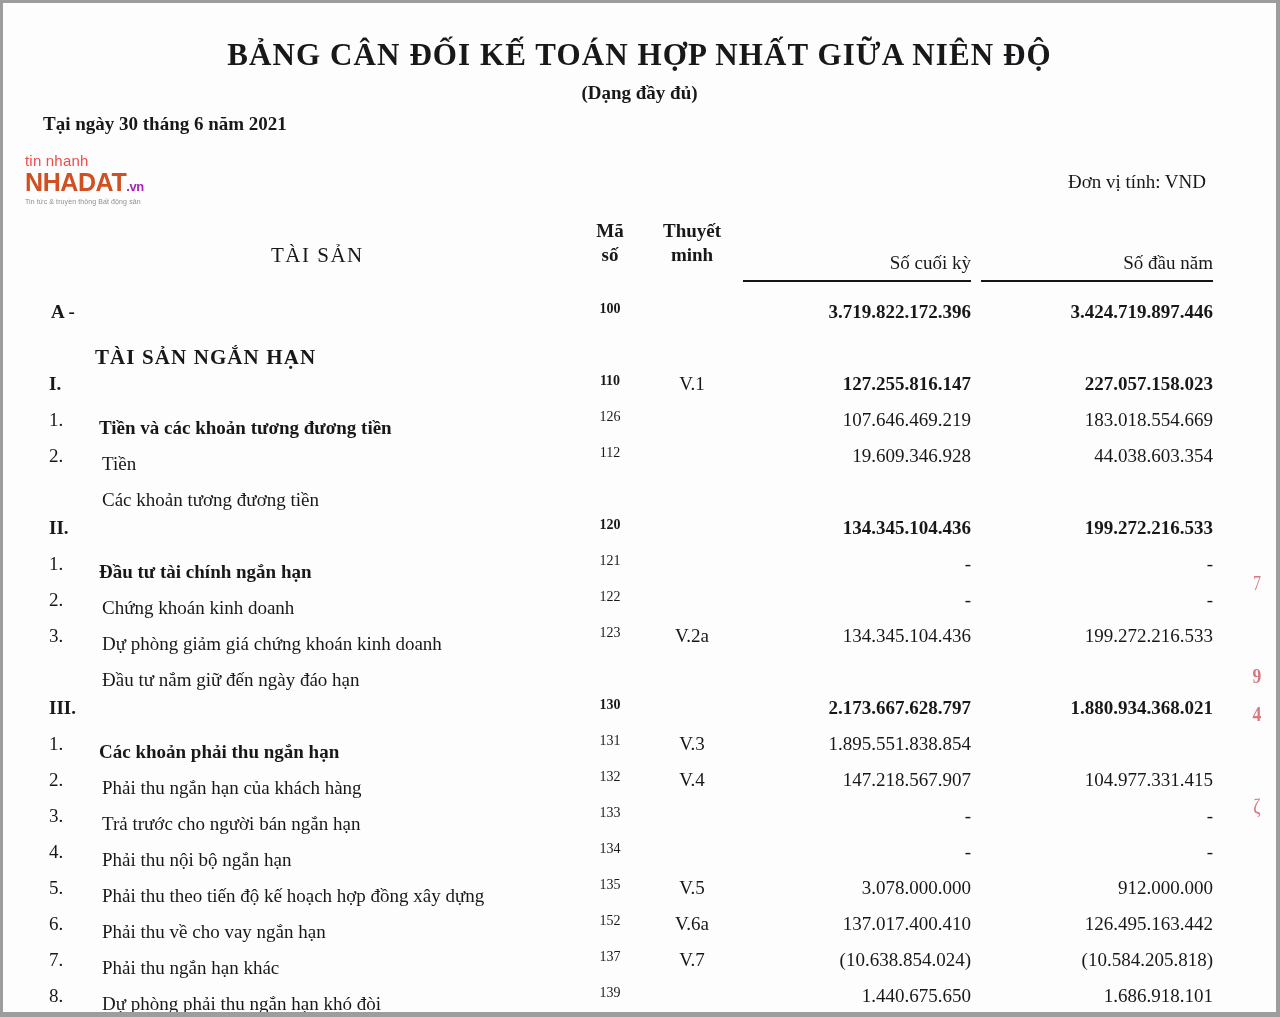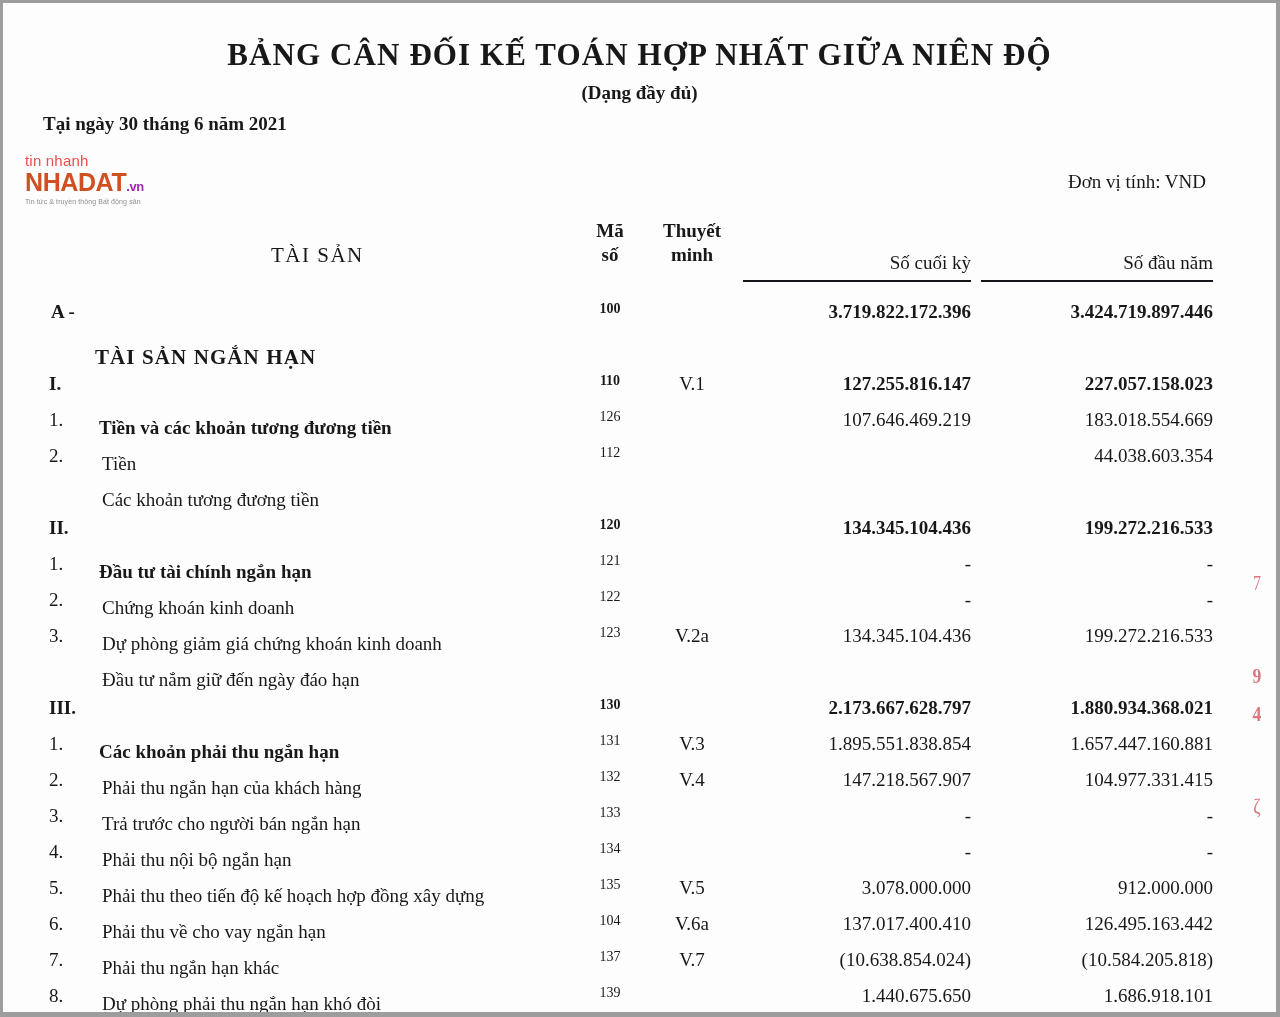--- a/index.html
+++ b/index.html
@@ -332,20 +332,21 @@
           <div class="c-code">126</div>
           <div class="c-note"></div>
           <div class="c-end">107.646.469.219</div>
           <div class="c-begin">183.018.554.669</div>
         </div>
         <div class="row lvl2">
           <div class="c-idx">2.</div>
           <div class="c-label">Các khoản tương đương tiền</div>
           <div class="c-code">112</div>
           <div class="c-note"></div>
+          <div class="c-end">19.609.346.928</div>
           <div class="c-begin">44.038.603.354</div>
         </div>
         <div class="row lvlI gap">
           <div class="c-idx">II.</div>
           <div class="c-label">Đầu tư tài chính ngắn hạn</div>
           <div class="c-code">120</div>
           <div class="c-note"></div>
           <div class="c-end">134.345.104.436</div>
           <div class="c-begin">199.272.216.533</div>
         </div>
@@ -380,21 +381,20 @@
           <div class="c-note"></div>
           <div class="c-end">2.173.667.628.797</div>
           <div class="c-begin">1.880.934.368.021</div>
         </div>
         <div class="row lvl2">
           <div class="c-idx">1.</div>
           <div class="c-label">Phải thu ngắn hạn của khách hàng</div>
           <div class="c-code">131</div>
           <div class="c-note">V.3</div>
           <div class="c-end">1.895.551.838.854</div>
-          <div class="c-begin">1.657.447.160.881</div>
         </div>
         <div class="row lvl2">
           <div class="c-idx">2.</div>
           <div class="c-label">Trả trước cho người bán ngắn hạn</div>
           <div class="c-code">132</div>
           <div class="c-note">V.4</div>
           <div class="c-end">147.218.567.907</div>
           <div class="c-begin">104.977.331.415</div>
         </div>
         <div class="row lvl2">
@@ -417,21 +417,21 @@
           <div class="c-idx">5.</div>
           <div class="c-label">Phải thu về cho vay ngắn hạn</div>
           <div class="c-code">135</div>
           <div class="c-note">V.5</div>
           <div class="c-end">3.078.000.000</div>
           <div class="c-begin">912.000.000</div>
         </div>
         <div class="row lvl2">
           <div class="c-idx">6.</div>
           <div class="c-label">Phải thu ngắn hạn khác</div>
-          <div class="c-code">104</div>
+          <div class="c-code">152</div>
           <div class="c-note">V.6a</div>
           <div class="c-end">137.017.400.410</div>
           <div class="c-begin">126.495.163.442</div>
         </div>
         <div class="row lvl2">
           <div class="c-idx">7.</div>
           <div class="c-label">Dự phòng phải thu ngắn hạn khó đòi</div>
           <div class="c-code">137</div>
           <div class="c-note">V.7</div>
           <div class="c-end">(10.638.854.024)</div>

